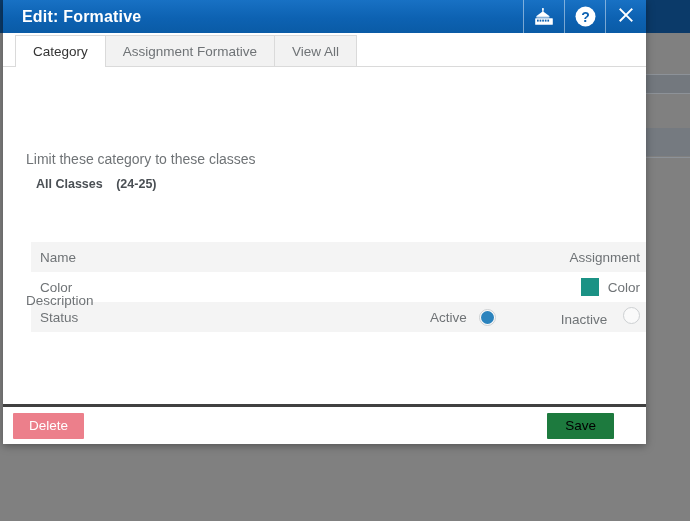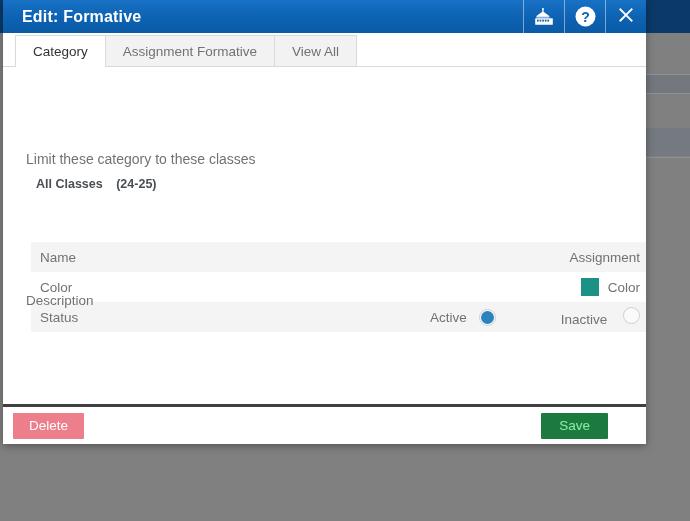--- a/index.html
+++ b/index.html
@@ -286,28 +286,28 @@
     font-size: 13.5px;
     border: none;
     padding: 5px 16px 6px 16px;
     cursor: pointer;
     font-family: "Liberation Sans", sans-serif;
     border-radius: 1px;
     margin-left: 5px;
   }
   #save-button {
     background: #1d7a3e;
-    color: #86efac;
+    color: #000000;
     font-size: 13.5px;
     border: none;
     padding: 5px 18px 6px 18px;
     cursor: pointer;
     font-family: "Liberation Sans", sans-serif;
     border-radius: 1px;
-    margin-right: 30px;
+    margin-right: 24px;
   }
 </style>
 </head>
 <body>
 
 <div id="page-bg">
   <div id="bg-topbar"></div>
   <div id="bg-line-a"></div>
   <div id="bg-band-a"></div>
   <div id="bg-line-b"></div>

